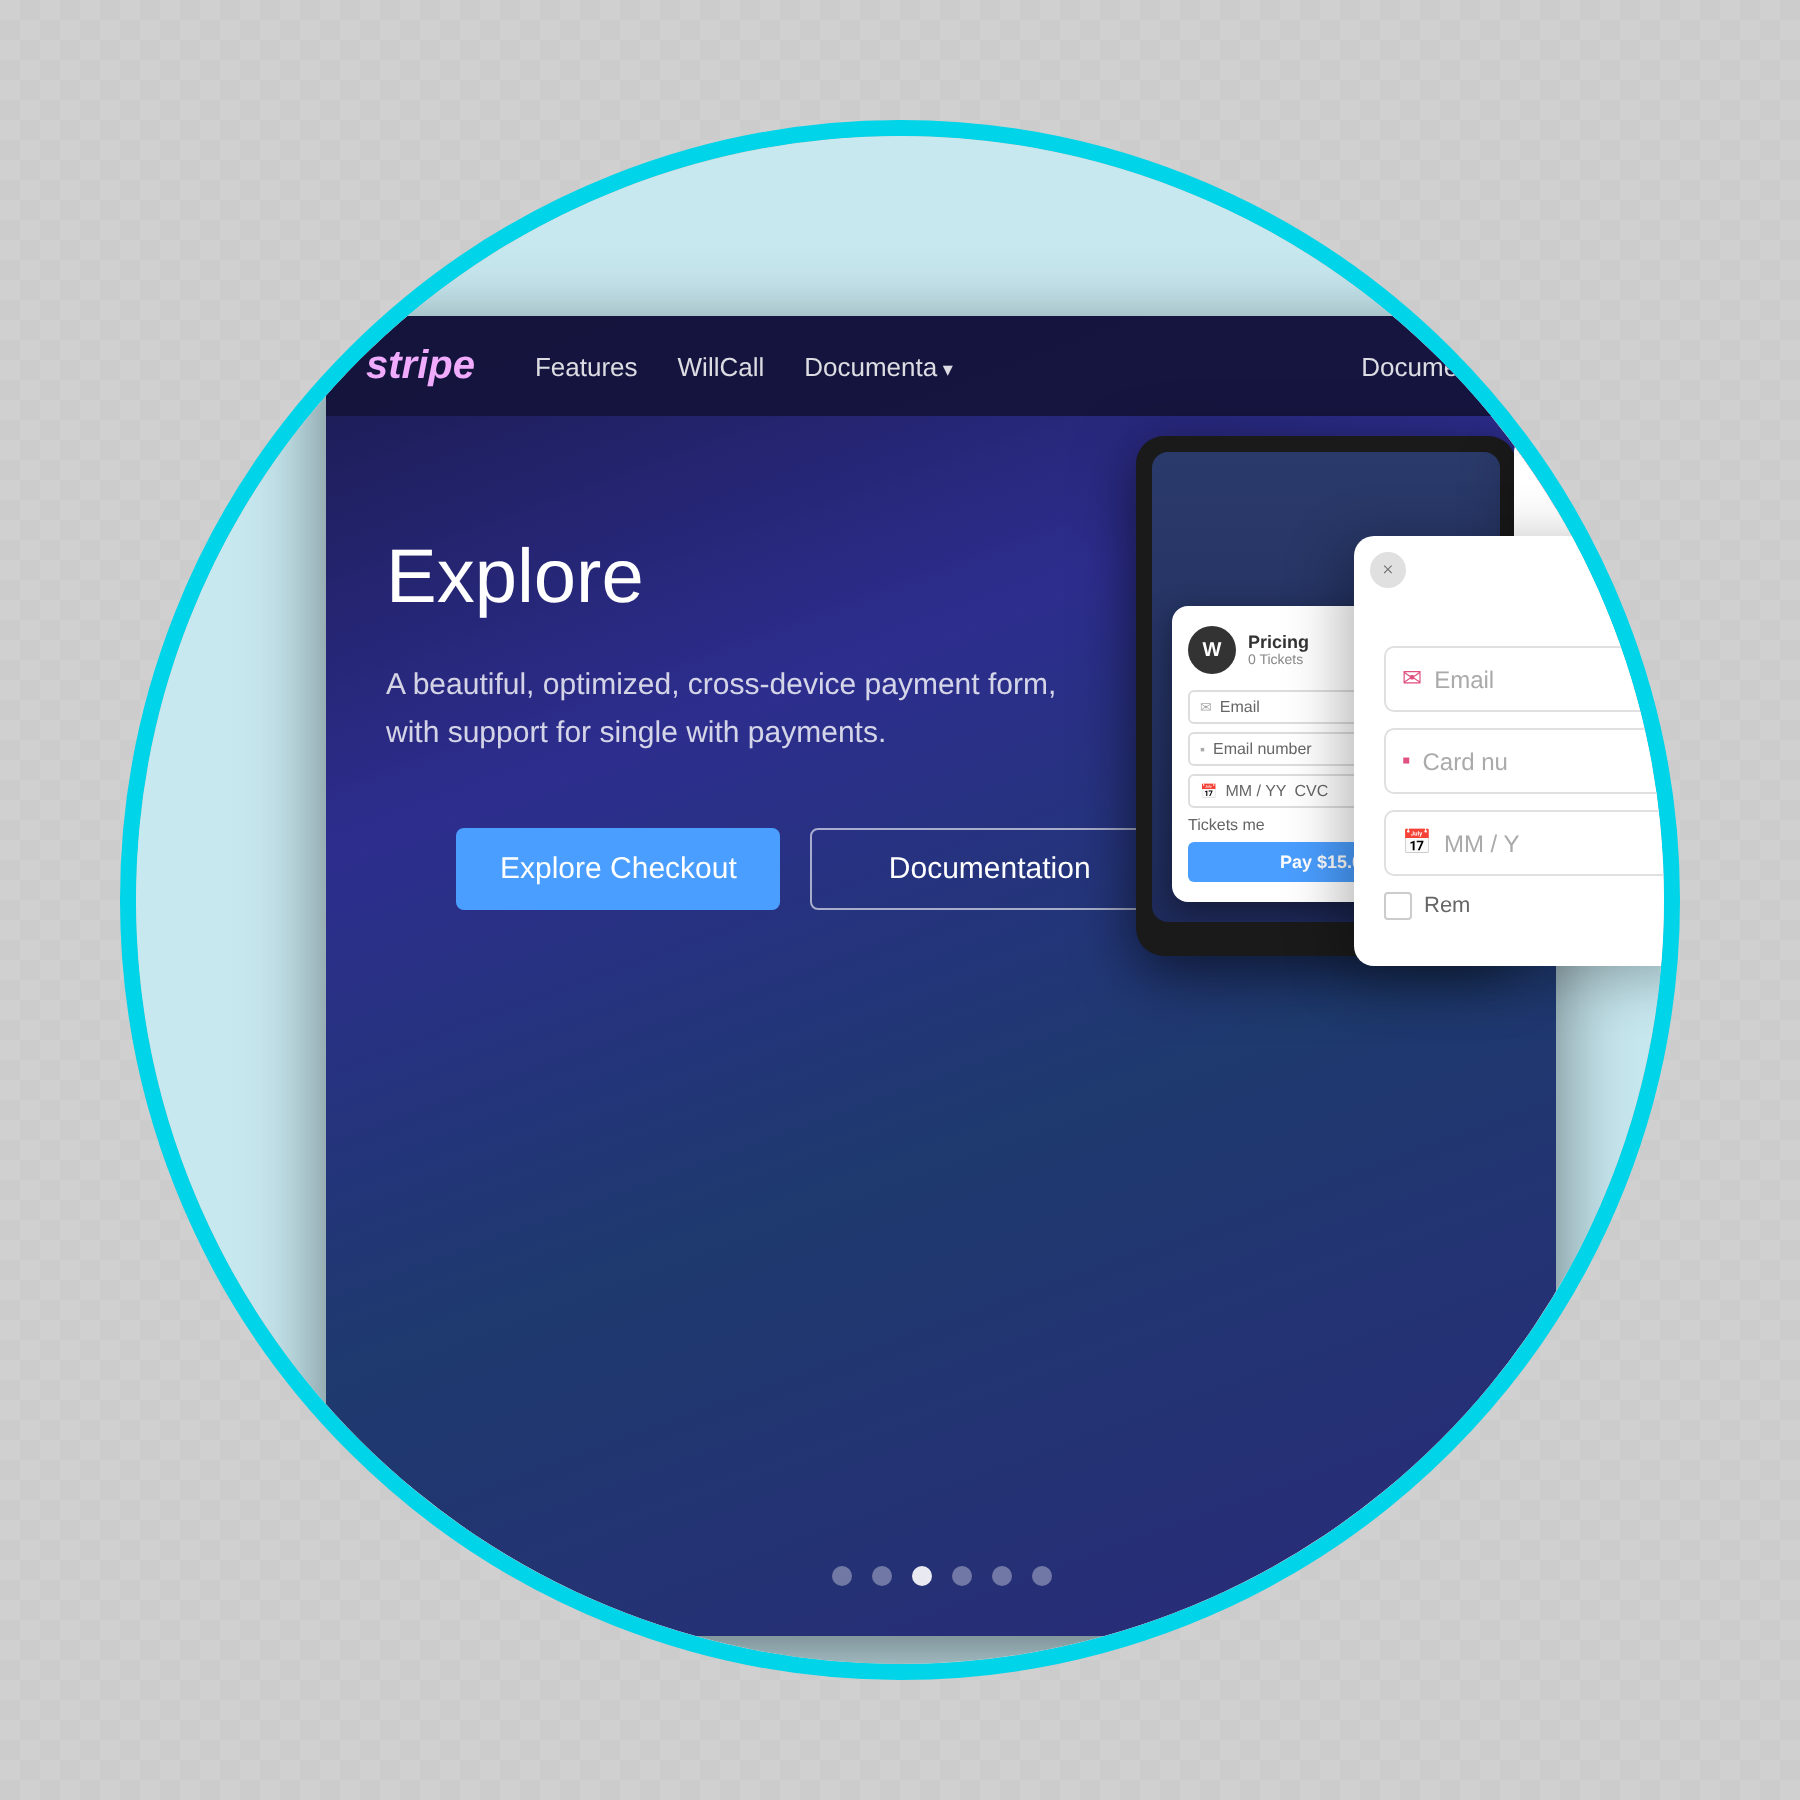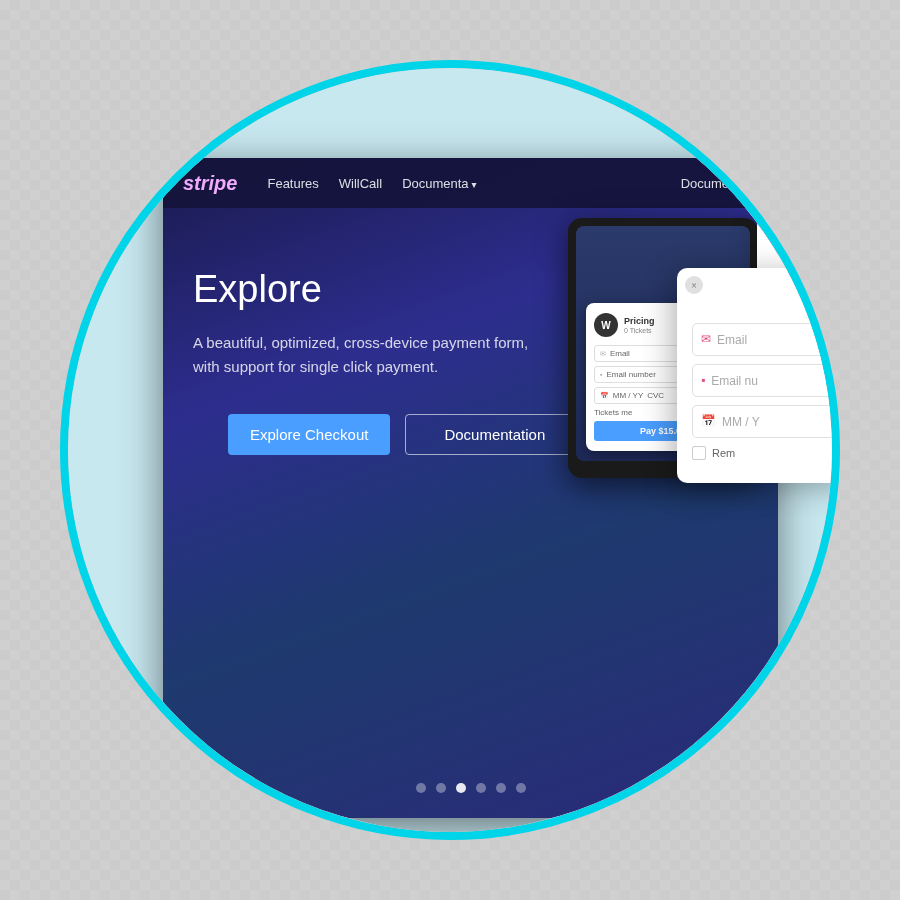--- a/index.html
+++ b/index.html
@@ -448,21 +448,21 @@
         <div class="nav-links">
           <span class="nav-link">Features</span>
           <span class="nav-link">WillCall</span>
           <span class="nav-link has-arrow">Documenta</span>
         </div>
         <div class="nav-right">Documenta...</div>
       </div>
 
       <div class="main-content">
         <h1 class="checkout-title">Explore</h1>
-        <p class="checkout-desc">A beautiful, optimized, cross-device payment form, with support for single click payment.</p>
+        <p class="checkout-desc">A beautiful, optimized, cross-device payment form, with support for single with payments.</p>
         <div class="btn-row">
           <button class="btn-explore">Explore Checkout</button>
           <button class="btn-docs">Documentation</button>
         </div>
       </div>
 
       <div class="dots-row">
         <div class="dot"></div>
         <div class="dot"></div>
         <div class="dot active"></div>
@@ -506,21 +506,21 @@
 
     <div class="checkout-panel">
       <div class="panel-close">×</div>
       <div class="panel-title">P</div>
       <div class="panel-field">
         <span class="panel-field-icon">✉</span>
         <span class="panel-field-text">Email</span>
       </div>
       <div class="panel-field">
         <span class="panel-field-icon card">▪</span>
-        <span class="panel-field-text">Email nu</span>
+        <span class="panel-field-text">Card nu</span>
       </div>
       <div class="panel-field">
         <span class="panel-field-icon cal">📅</span>
         <span class="panel-field-text">MM / Y</span>
       </div>
       <div class="panel-remember">
         <div class="panel-checkbox"></div>
         <span>Rem</span>
       </div>
     </div>

